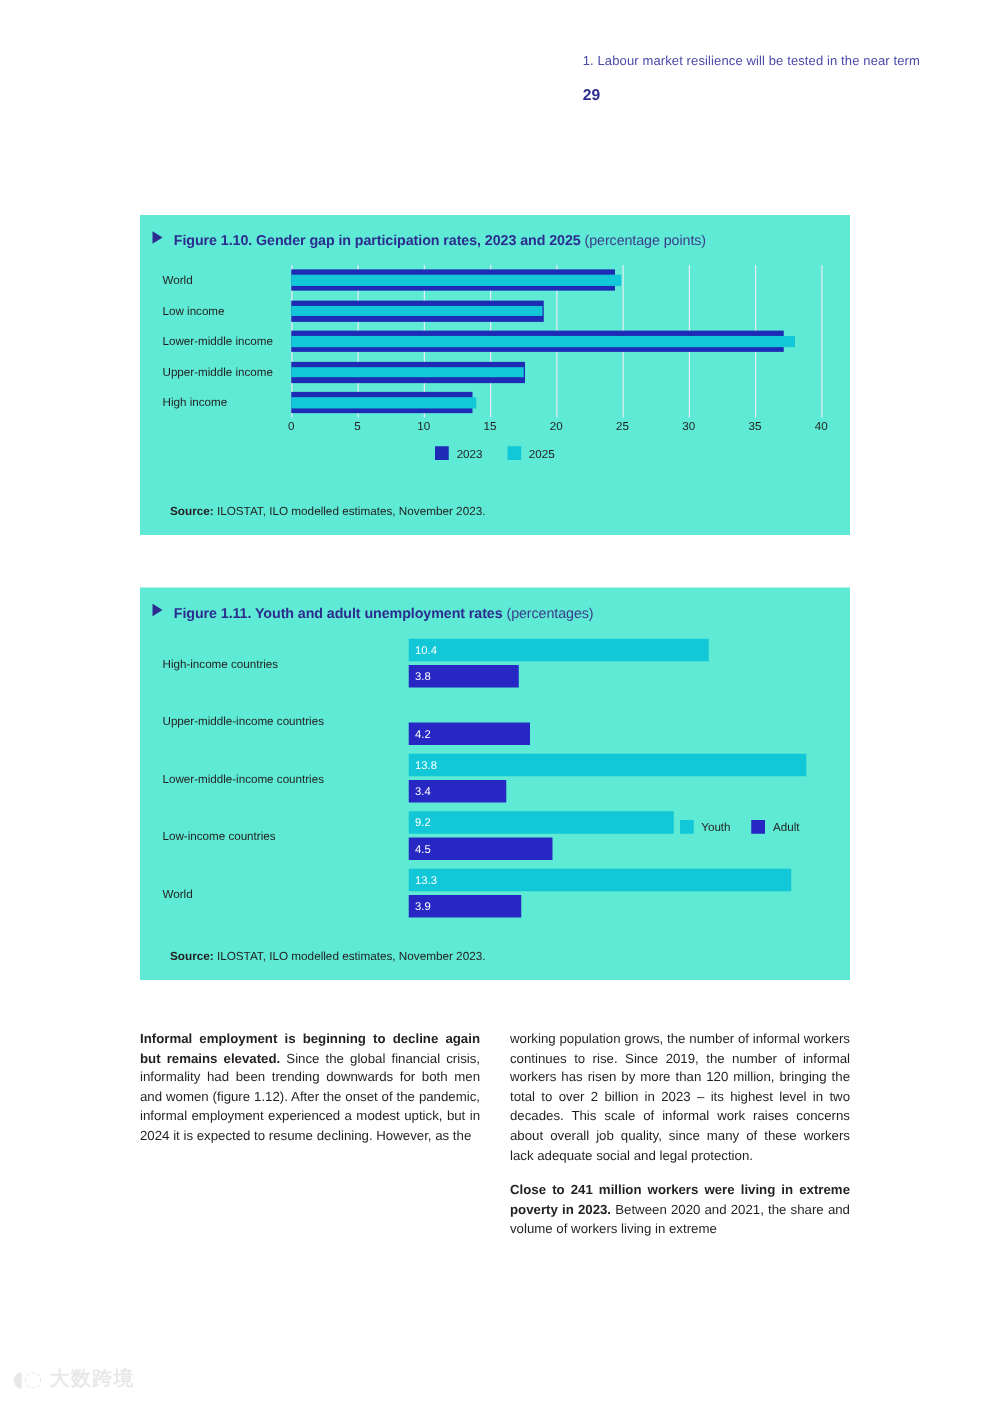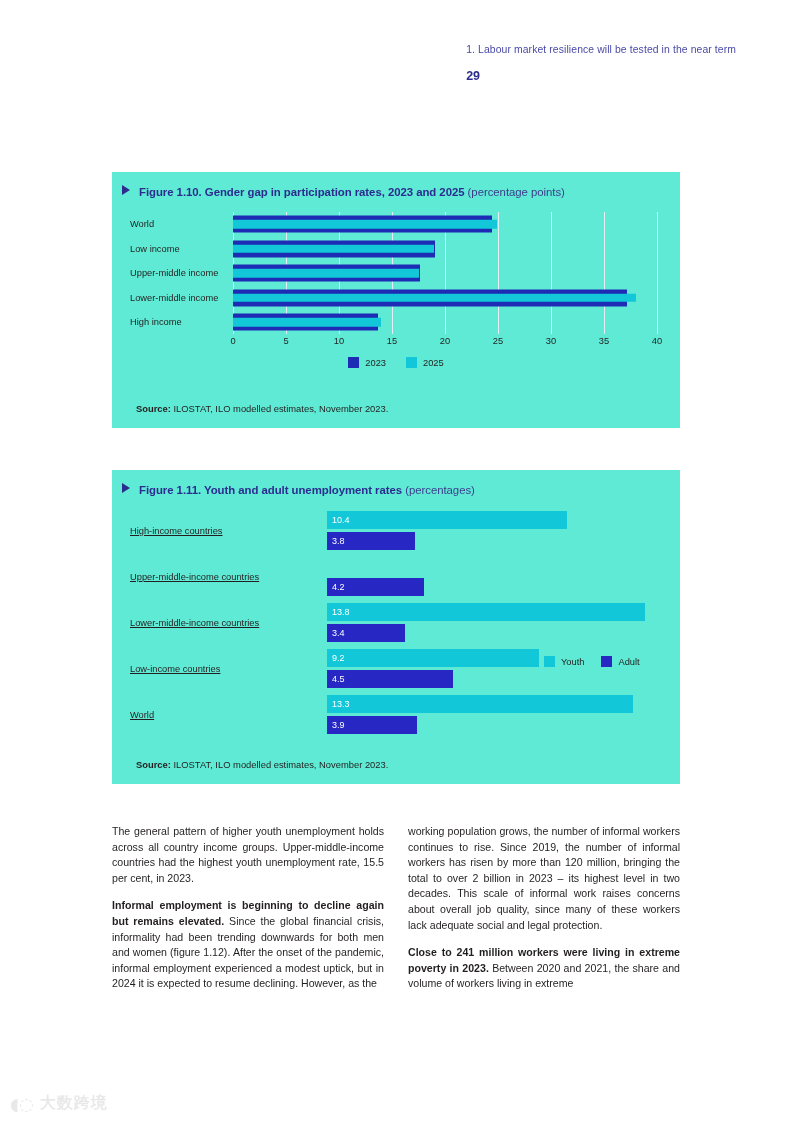--- a/index.html
+++ b/index.html
@@ -183,21 +183,20 @@
     height: 46px;
   }
   .c111-label {
     position: absolute;
     left: 18px;
     top: 50%;
     transform: translateY(-50%);
     font-size: 9.3px;
     color: #231f20;
     white-space: nowrap;
-    text-decoration: underline;
   }
   .c111-plot {
     position: absolute;
     left: 175px;
     top: 0;
     width: 380px;
     height: 100%;
     margin-left: 40px;
   }
   .c111-bar {
@@ -302,31 +301,31 @@
           </div>
         </div>
         <div class="c110-row">
           <div class="c110-label">Low income</div>
           <div class="c110-plot">
             <div class="c110-bar-blue" style="width: 202.46px; background: rgb(29, 43, 181);"></div>
             <div class="c110-bar-cyan" style="width: 201.4px; background: rgb(18, 200, 216);"></div>
           </div>
         </div>
         <div class="c110-row">
+          <div class="c110-label">Lower-middle income</div>
+          <div class="c110-plot">
+            <div class="c110-bar-blue" style="width: 394.32px; background: rgb(29, 43, 181);"></div>
+            <div class="c110-bar-cyan" style="width: 402.8px; background: rgb(18, 200, 216);"></div>
+          </div>
+        </div>
+        <div class="c110-row">
           <div class="c110-label">Upper-middle income</div>
           <div class="c110-plot">
             <div class="c110-bar-blue" style="width: 186.56px; background: rgb(29, 43, 181);"></div>
             <div class="c110-bar-cyan" style="width: 185.5px; background: rgb(18, 200, 216);"></div>
-          </div>
-        </div>
-        <div class="c110-row">
-          <div class="c110-label">Lower-middle income</div>
-          <div class="c110-plot">
-            <div class="c110-bar-blue" style="width: 394.32px; background: rgb(29, 43, 181);"></div>
-            <div class="c110-bar-cyan" style="width: 402.8px; background: rgb(18, 200, 216);"></div>
           </div>
         </div>
         <div class="c110-row">
           <div class="c110-label">High income</div>
           <div class="c110-plot">
             <div class="c110-bar-blue" style="width: 145.22px; background: rgb(29, 43, 181);"></div>
             <div class="c110-bar-cyan" style="width: 148.4px; background: rgb(18, 200, 216);"></div>
           </div>
         </div>
       </div>
@@ -393,21 +392,21 @@
               <span class="c111-val">3.4</span>
             </div>
           </div>
         </div>
         <div class="c111-group">
           <div class="c111-label">Low-income countries</div>
           <div class="c111-plot">
             <div class="c111-bar youth" style="width: 211.879px; background: rgb(18, 200, 216);">
               <span class="c111-val">9.2</span>
             </div>
-            <div class="c111-bar adult" style="width: 126px; background: rgb(39, 39, 196);">
+            <div class="c111-bar adult" style="width: 115px; background: rgb(39, 39, 196);">
               <span class="c111-val">4.5</span>
             </div>
           </div>
         </div>
         <div class="c111-group">
           <div class="c111-label">World</div>
           <div class="c111-plot">
             <div class="c111-bar youth" style="width: 306.303px; background: rgb(18, 200, 216);">
               <span class="c111-val">13.3</span>
             </div>
@@ -427,21 +426,20 @@
           <span class="lg-text">Adult</span>
         </div>
       </div>
   </div>
 
   <div class="fig-source"><b>Source:</b><span> ILOSTAT, ILO modelled estimates, November 2023.</span></div>
 </div>
 
 <div class="body-cols">
   <div class="col" id="col-left">
-      <p>The general pattern of higher youth unemployment holds across all country income groups. Upper-middle-income countries had the highest youth unemployment rate, 15.5 per cent, in 2023.</p>
       <p><b>Informal employment is beginning to decline again but remains elevated.</b> Since the global financial crisis, informality had been trending downwards for both men and women (figure 1.12). After the onset of the pandemic, informal employment experienced a modest uptick, but in 2024 it is expected to resume declining. However, as the</p>
     </div>
   <div class="col" id="col-right">
       <p>working population grows, the number of informal workers continues to rise. Since 2019, the number of informal workers has risen by more than 120 million, bringing the total to over 2 billion in 2023 – its highest level in two decades. This scale of informal work raises concerns about overall job quality, since many of these workers lack adequate social and legal protection.</p>
       <p><b>Close to 241 million workers were living in extreme poverty in 2023.</b> Between 2020 and 2021, the share and volume of workers living in extreme</p>
     </div>
 </div>
 
 <div class="watermark">
   <span class="wm-mark">◖◌</span>

